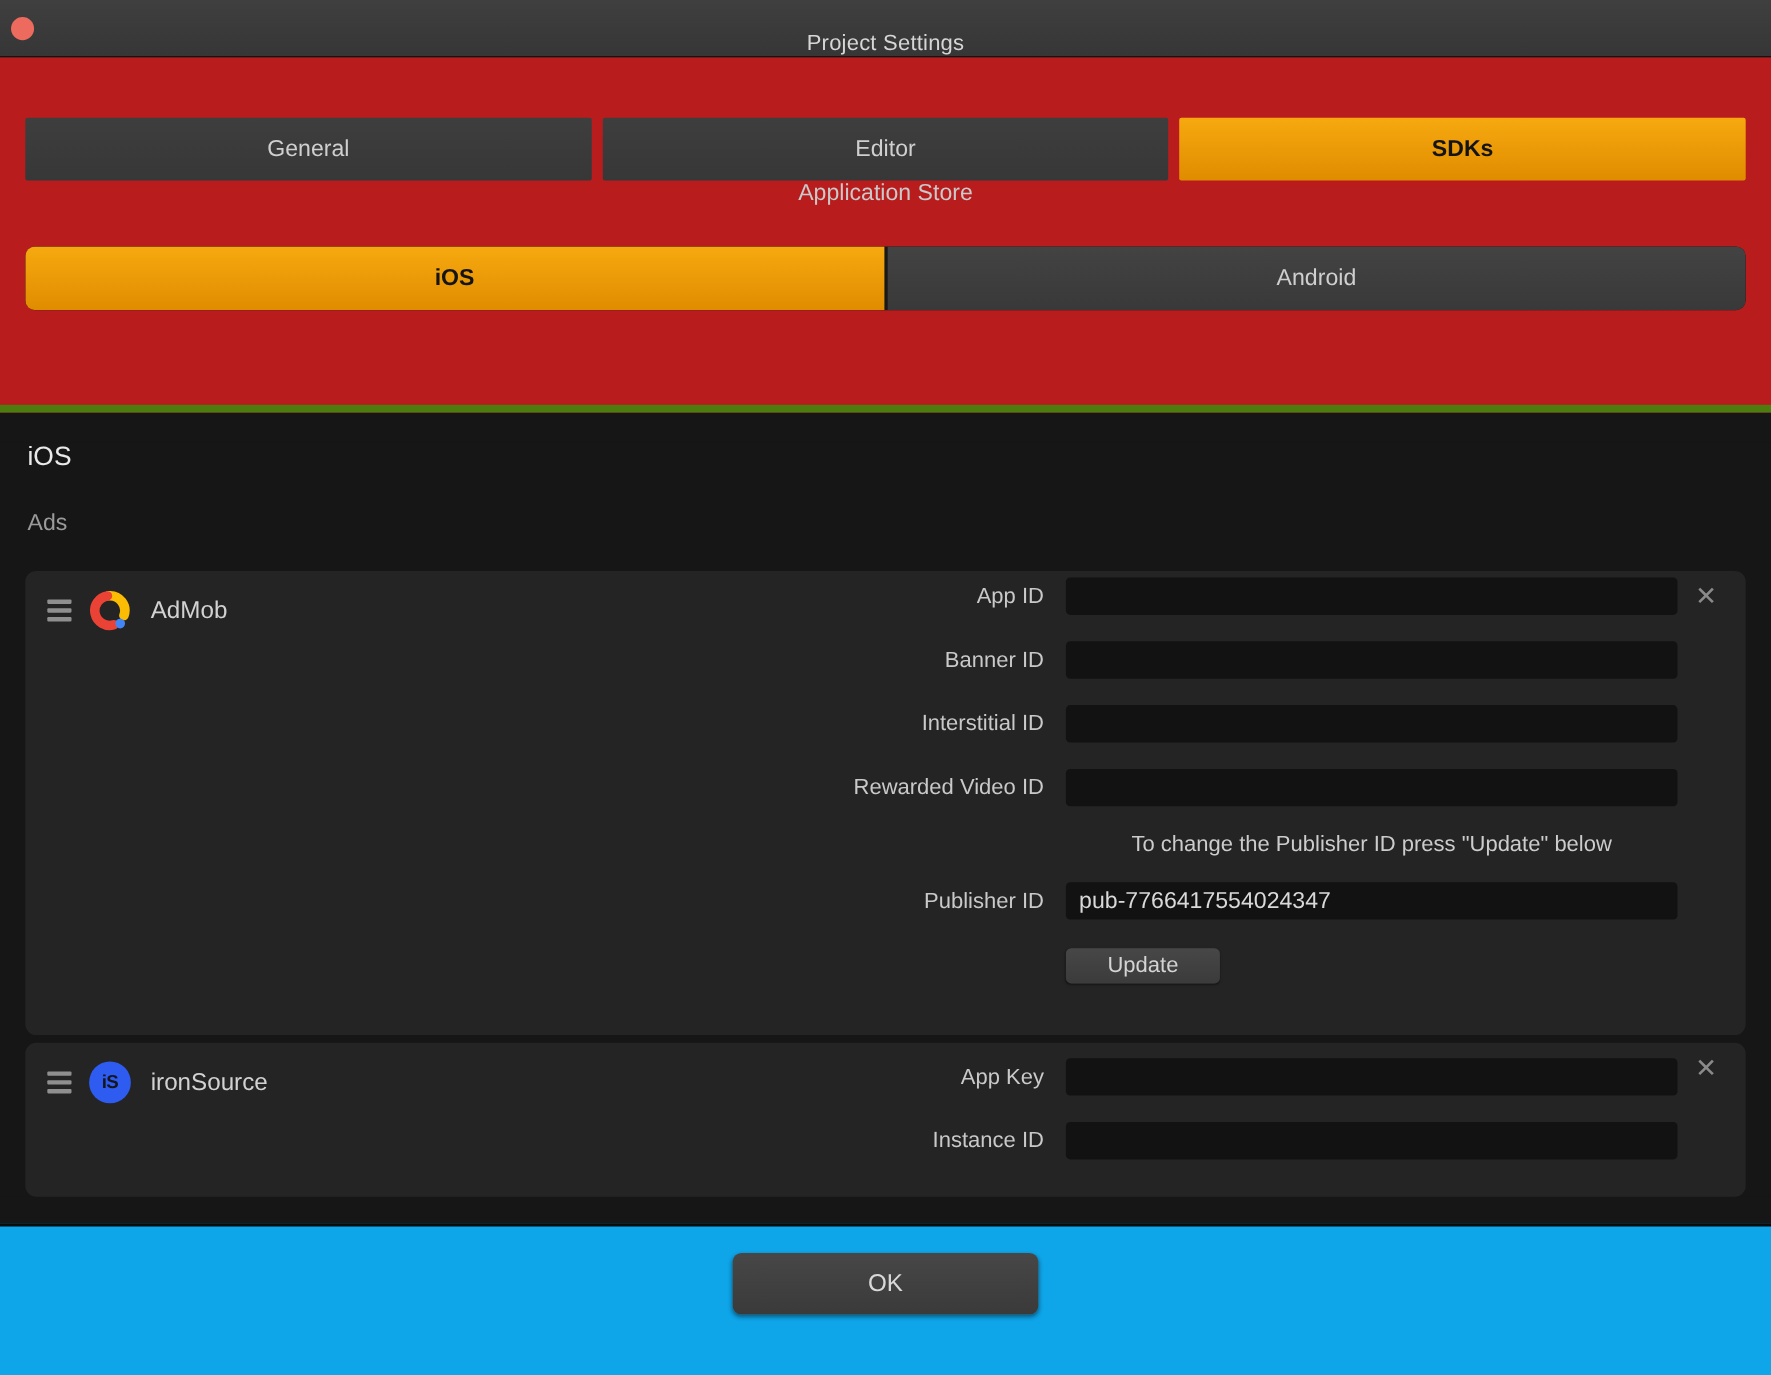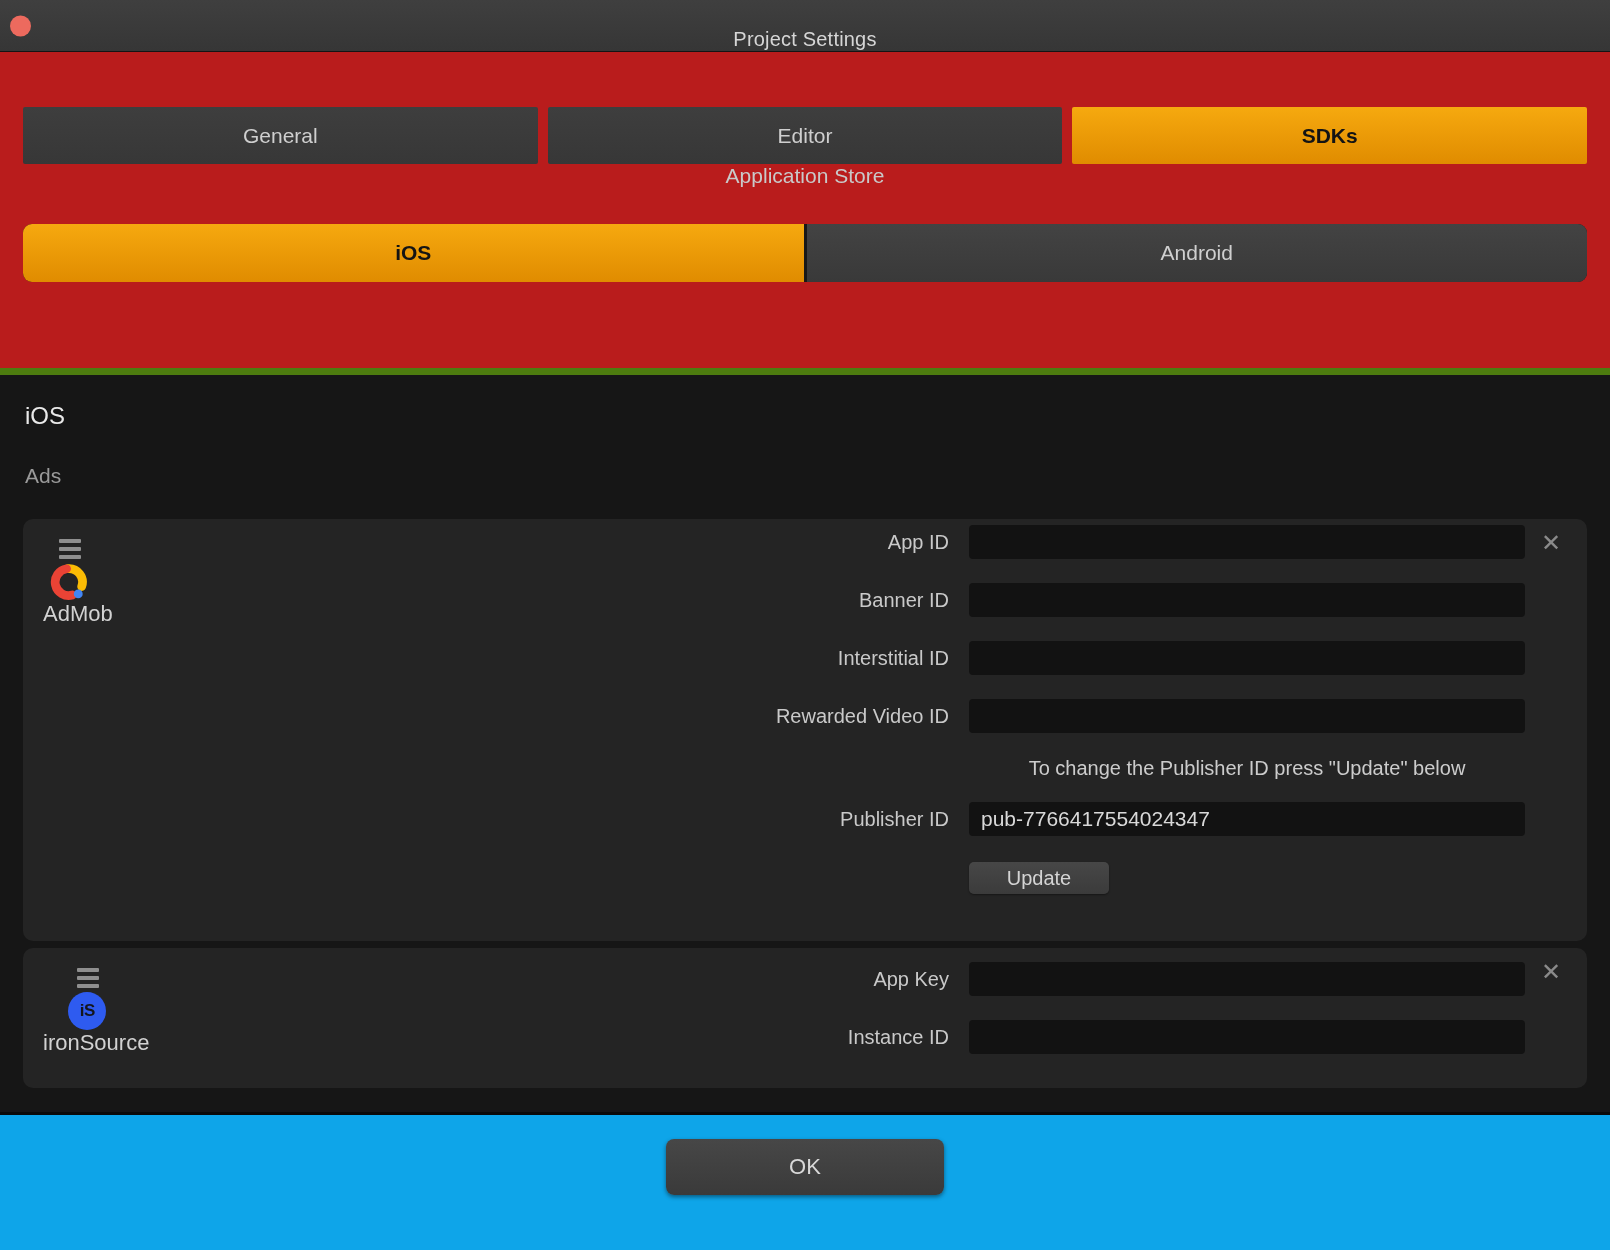--- a/index.html
+++ b/index.html
@@ -51,21 +51,21 @@
   }
   
   .content { padding:0 23px; background:#161616; }
   .platform-heading { margin:27px 0 0 2px; color:#e9e9e9; font-size:24px; font-weight:500; height:28px; }
   .group-label { margin:34px 0 0 2px; color:#9a9a9a; font-size:21px; height:24px; }
   .card {
     position:relative; background:#242424; border-radius:10px; margin-top:31px;
   }
   .card.ironsource { margin-top:7px; }
   .card-header {
-    position:absolute; left:20px; top:16px; display:flex; align-items:center; height:40px;flex-direction:column;
+    position:absolute; left:20px; top:16px; display:flex; align-items:center; height:40px;
   }
   .hamburger { display:inline-block; margin-right:16px; }
   .hamburger i { display:block; width:22px; height:4px; background:#8f8f8f; border-radius:1px; margin:4px 0; }
   .sdk-logo { width:38px; height:38px; margin-right:18px; position:relative; }
   .is-circle {
     width:38px; height:38px; border-radius:50%; background:#2E5BF0;
     display:flex; align-items:center; justify-content:center;
     color:#14161c; font-size:17px; font-weight:800; letter-spacing:-0.5px;
   }
   .sdk-name { color:#d2d2d2; font-size:22px; }

